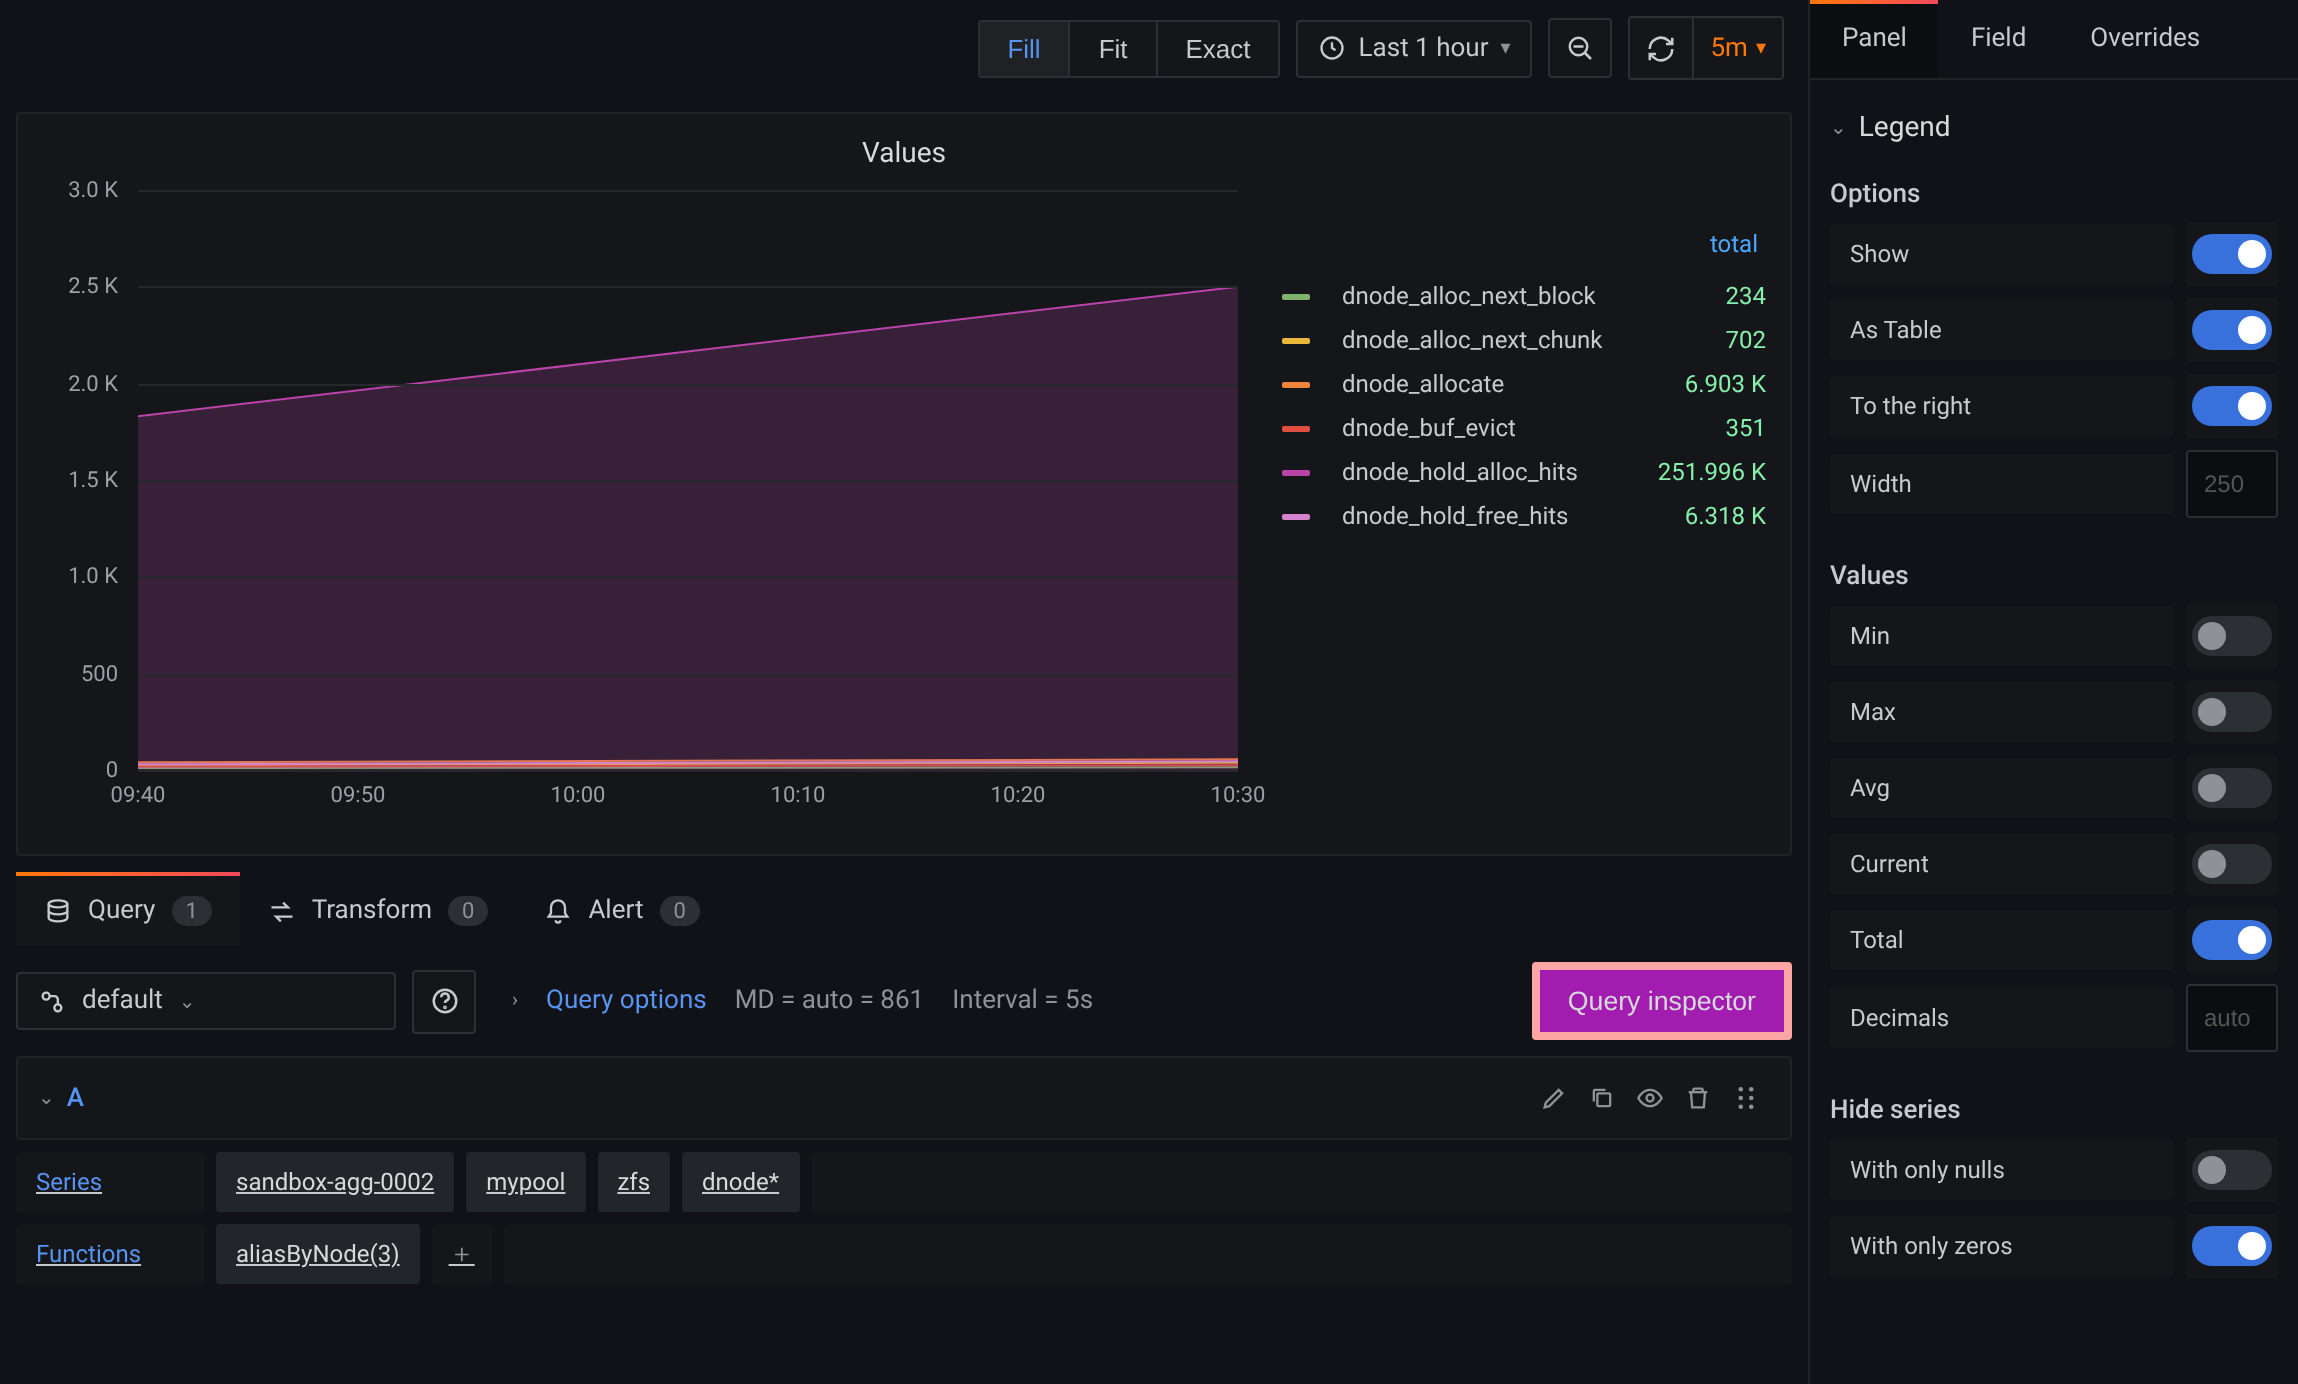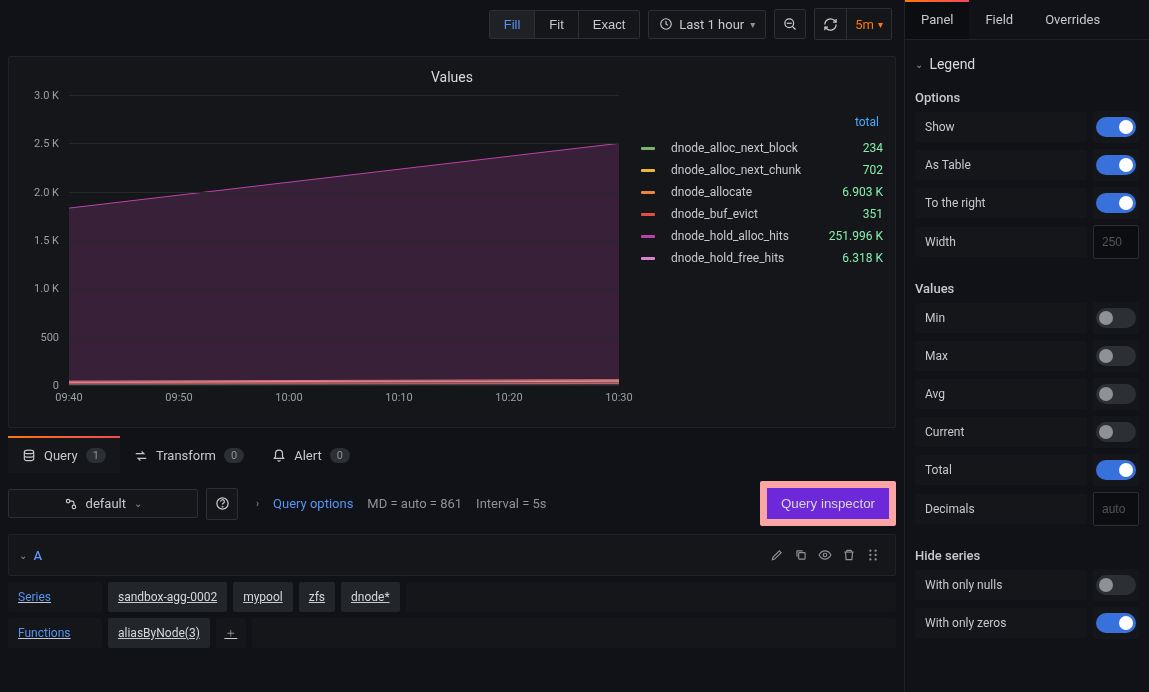--- a/index.html
+++ b/index.html
@@ -71,27 +71,27 @@
   content:""; position:absolute; top:-2px; left:0; right:0; height:2px;
   background: linear-gradient(90deg,#ff780a,#f2495c);
 }
 .badge-count { background: #2c2f34; color: #8e9297; border-radius: 8px; padding: 1px 7px; font-size: 11px; }
 
 
 .query-toolbar { display: flex; align-items: center; gap: 8px; padding: 8px; }
 .ds-picker {
   display: inline-flex; align-items: center; gap: 8px; background: #141619;
   border: 1px solid #2c2f34; border-radius: 2px; padding: 6px 10px; min-width: 190px;
-  justify-content: center; cursor:pointer;
+  justify-content: flex-start; cursor:pointer;
 }
 .ds-left { display: inline-flex; align-items: center; gap: 8px; }
 .help-btn { width: 32px; height: 32px; display: inline-flex; align-items: center; justify-content: center; border: 1px solid #2c2f34; border-radius: 2px; background: #141619; cursor:pointer; color:#c7c9cf;}
 .qopts { display: inline-flex; align-items: center; gap: 14px; padding: 6px 10px; color: #8e9297; flex:1;}
 .qopts .lbl { color: #5794f2; cursor: pointer; }
-.q-inspector { margin-left: auto; background: #6d28d9; border: 7px solid #fca5a5; color: #d8d9da; padding: 8px 14px; border-radius: 2px; cursor: pointer; }
+.q-inspector { margin-left: auto; background: #a21caf; border: 4px solid #fca5a5; color: #d8d9da; padding: 8px 14px; border-radius: 2px; cursor: pointer; }
 
 .query-row-header {
   display: flex; align-items: center; padding: 8px 10px; background: #141619;
   margin: 0 8px; border: 1px solid #202226; border-radius: 2px;
 }
 .query-row-header .letter { color: #5794f2; font-weight: 500; margin-left: 6px; }
 .query-row-header .spacer { flex: 1; }
 .row-action { width: 24px; height: 24px; display: inline-flex; align-items: center; justify-content: center; color: #8e9297; cursor: pointer; }
 
 .query-fields { margin: 6px 8px 0; }

